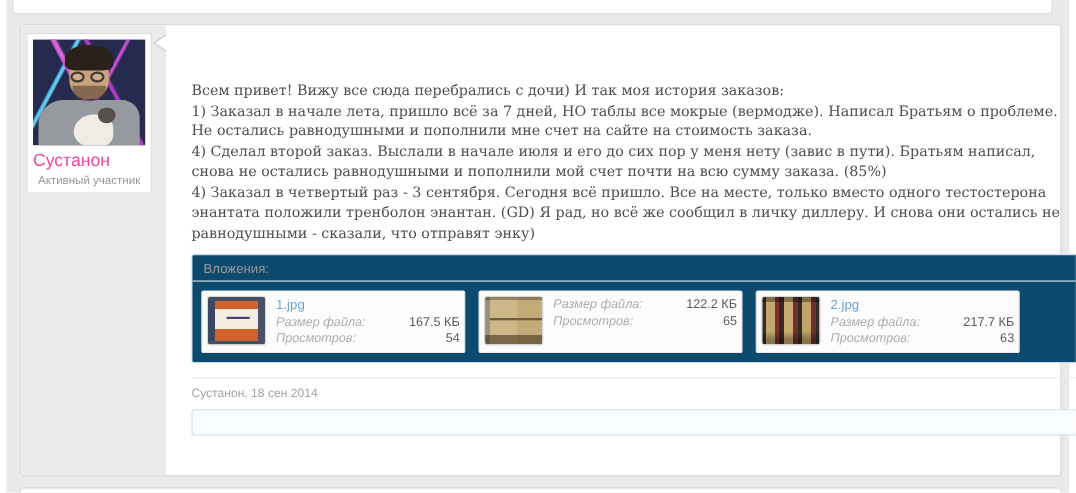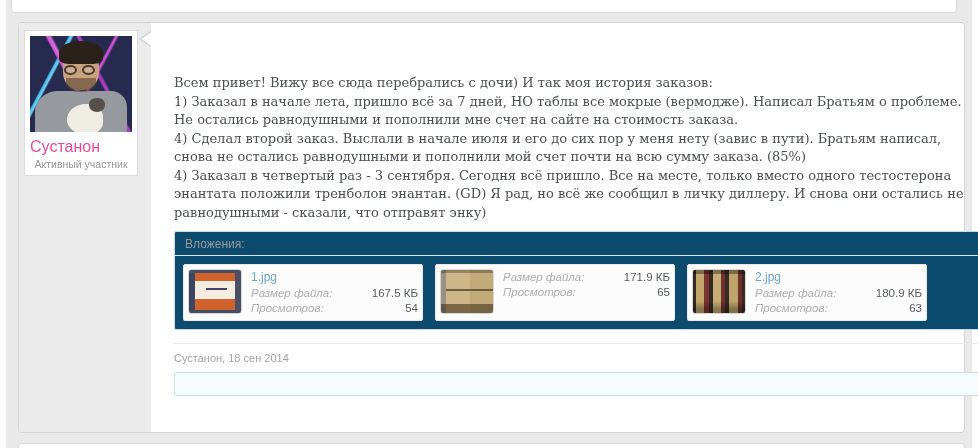--- a/index.html
+++ b/index.html
@@ -148,36 +148,36 @@
               <span class="aval">54</span>
             </div>
           </div>
         </div>
 
         <div class="attach-card">
           <div class="thumb thumb-2"></div>
           <div class="ainfo">
             <div class="arow">
               <span class="albl">Размер файла:</span>
-              <span class="aval">171.9 КБ</span>
+              <span class="aval">122.2 КБ</span>
             </div>
             <div class="arow">
               <span class="albl">Просмотров:</span>
               <span class="aval">65</span>
             </div>
           </div>
         </div>
 
         <div class="attach-card">
           <div class="thumb thumb-3"></div>
           <div class="ainfo">
             <div class="fname">2.jpg</div>
             <div class="arow">
               <span class="albl">Размер файла:</span>
-              <span class="aval">180.9 КБ</span>
+              <span class="aval">217.7 КБ</span>
             </div>
             <div class="arow">
               <span class="albl">Просмотров:</span>
               <span class="aval">63</span>
             </div>
           </div>
         </div>
 
       </div>
     </div>

